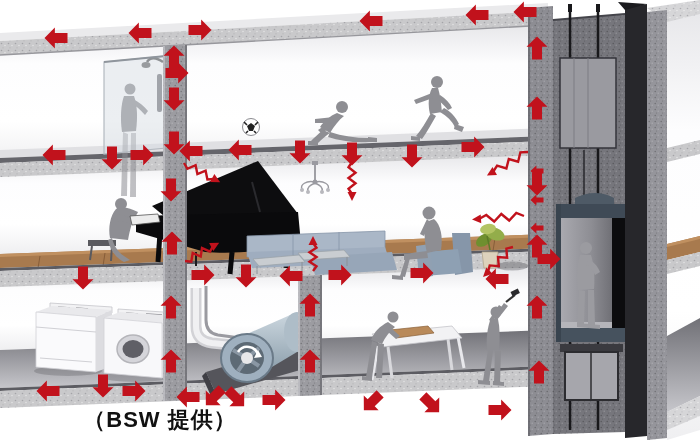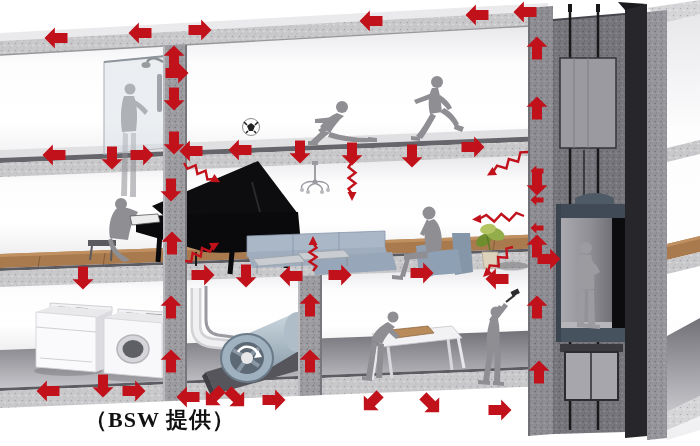--- a/index.html
+++ b/index.html
@@ -1,17 +1,17 @@
 <!DOCTYPE html>
 <html><head>
 <meta charset="utf-8">
 <style>
   html,body{margin:0;padding:0;background:#fff;}
   #stage{position:relative;width:700px;height:446px;background:#fff;overflow:hidden;
-         font-family:Liberation Serif, serif;}
+         font-family:Liberation Sans, sans-serif;}
   #scene{position:absolute;left:0;top:0;}
   #caption{position:absolute;left:55px;top:405px;width:210px;text-align:center;
            font-size:22px;font-weight:600;color:#111;letter-spacing:1px;}
 </style>
 </head>
 <body>
 
 <div id="stage">
 <svg id="scene" width="700" height="446" viewBox="0 0 700 446">
   <defs>

